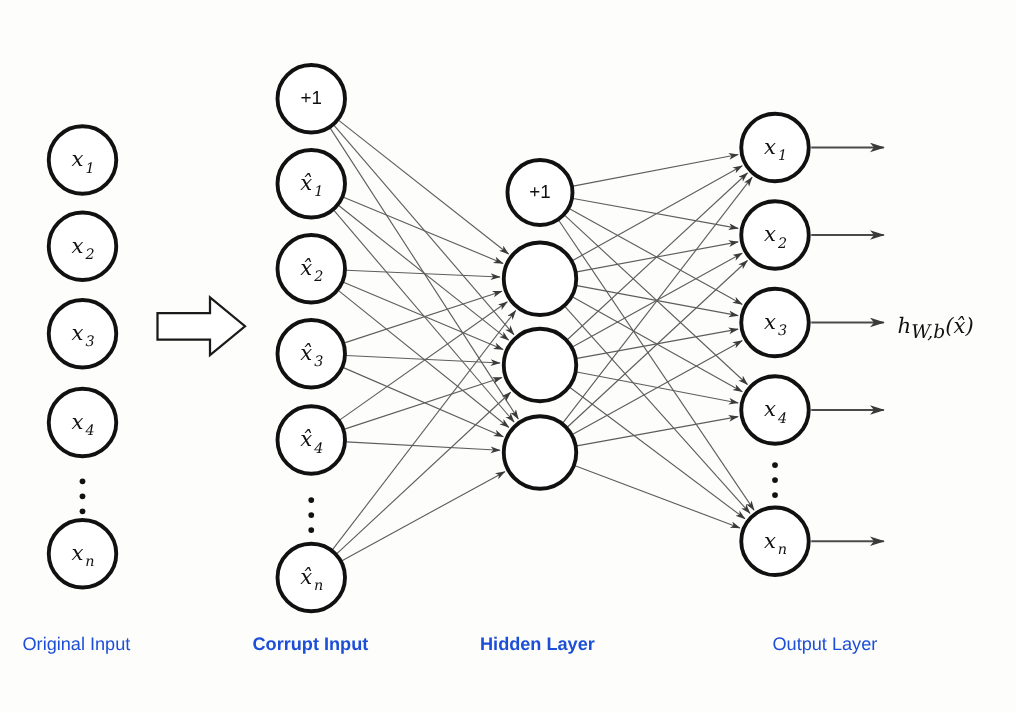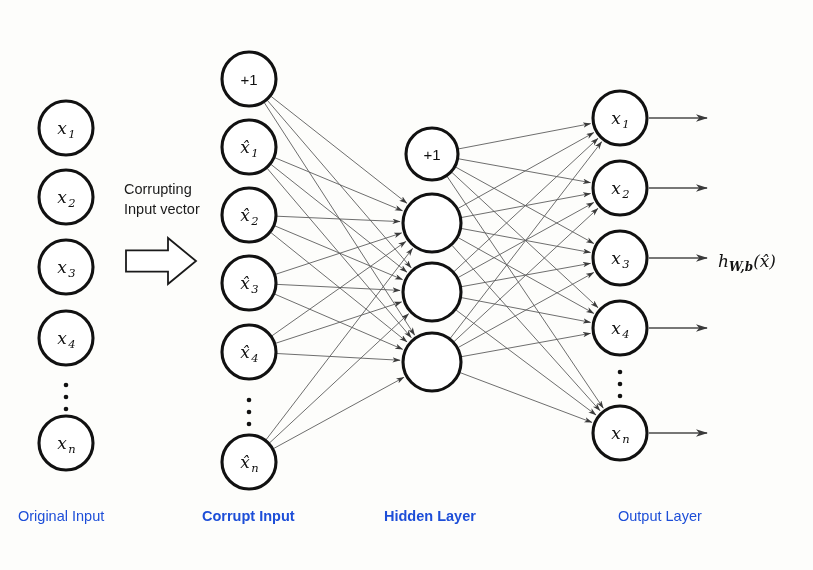--- a/index.html
+++ b/index.html
@@ -77,22 +77,21 @@
   }
   .hwb {
     position: absolute;
     font-family: "DejaVu Serif", serif;
     font-style: italic;
     font-size: 17px;
     color: #111111;
     white-space: nowrap;
   }
   .hwb sub {
-    font-size: 12px;
-    font-weight: bold;
+    font-size: 15px;
   }
 </style>
 </head>
 <body>
 
 <div id="stage">
 
   <svg id="net-svg" viewBox="0 0 813 570">
     <defs>
       <marker id="arrowEdge" markerWidth="9" markerHeight="9" refX="8.4" refY="3" orient="auto" markerUnits="strokeWidth">
@@ -252,24 +251,20 @@
         <circle cx="249" cy="424" r="2.3" class="vdot"></circle>
         <circle cx="620" cy="372" r="2.3" class="vdot"></circle>
         <circle cx="620" cy="384" r="2.3" class="vdot"></circle>
         <circle cx="620" cy="396" r="2.3" class="vdot"></circle>
       </g>
     <g id="bigarrow-group">
         <polygon points="126.0,250.4 168.0,250.4 168.0,238.0 196.0,261.0 168.0,284.0 168.0,271.6 126.0,271.6" fill="#ffffff" stroke="#1a1a1a" stroke-width="1.8" stroke-linejoin="miter"></polygon>
       </g>
   </svg>
 
-  <div class="annot-text" id="annot-corrupt" style="left:124px; top:180px;">
-    <div>Corrupting</div>
-    <div>Input vector</div>
-  </div>
 
   <div class="hwb" id="hwb-formula" style="left:718px; top:251px;">
     <span>h</span><sub>W,b</sub><span>(x̂)</span>
   </div>
 
   <div id="layer-labels">
       <div class="layer-label" style="left: 18px; top: 508px;">Original Input</div>
       <div class="layer-label" style="left: 202px; top: 508px; font-weight: bold;">Corrupt Input</div>
       <div class="layer-label" style="left: 384px; top: 508px; font-weight: bold;">Hidden Layer</div>
       <div class="layer-label" style="left: 578px; top: 508px; margin-left: 40px;">Output Layer</div>

